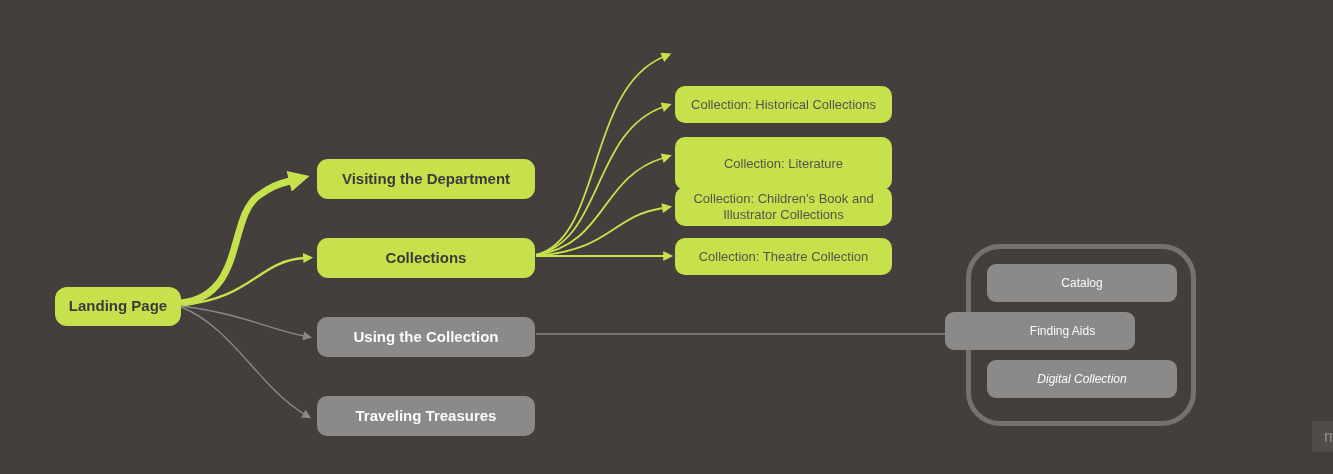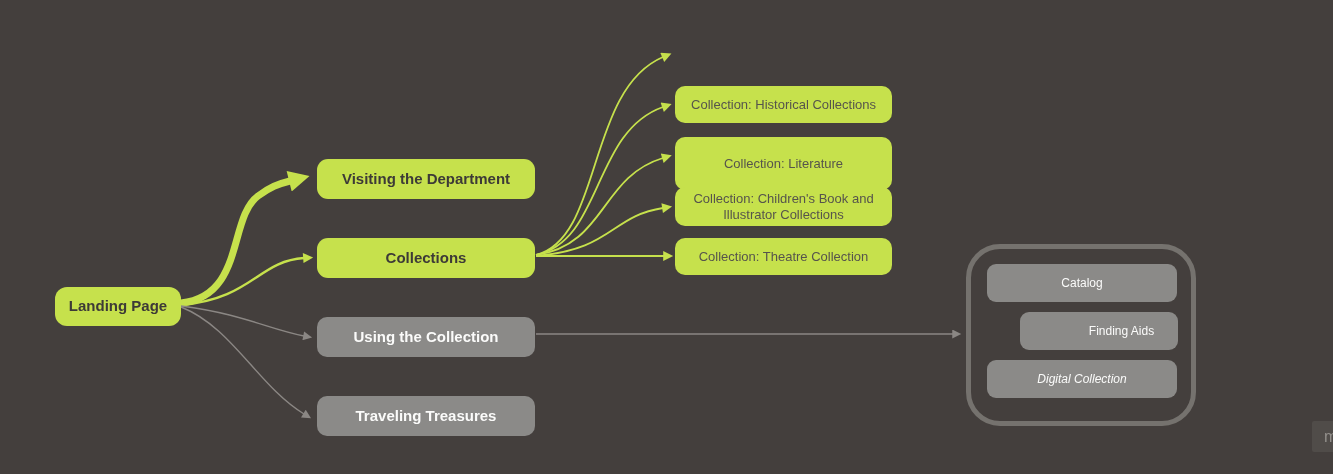--- a/index.html
+++ b/index.html
@@ -144,19 +144,19 @@
 
   <div class="node node-sm" style="left:675px; top:187px; width:217px; height:39px;">Collection: Children's Book and
 Illustrator Collections</div>
 
   <div class="node node-sm" style="left:675px; top:238px; width:217px; height:37px;">Collection: Theatre Collection</div>
 
   <div class="group-frame"></div>
 
   <div class="node node-gray-sm" style="left:987px; top:264px; width:190px; height:38px;">Catalog</div>
 
-  <div class="node node-gray-sm" style="left:1020px; top:312px; width:158px; height:38px;padding-left:45px;">Finding Aids</div>
+  <div class="node node-gray-sm" style="left:945px; top:312px; width:190px; height:38px;padding-left:45px;">Finding Aids</div>
 
   <div class="node node-gray-sm" style="left:987px; top:360px; width:190px; height:38px;font-style:italic;">Digital Collection</div>
 
   <div class="watermark">miro</div>
 
 </div>
 
 </body></html>

